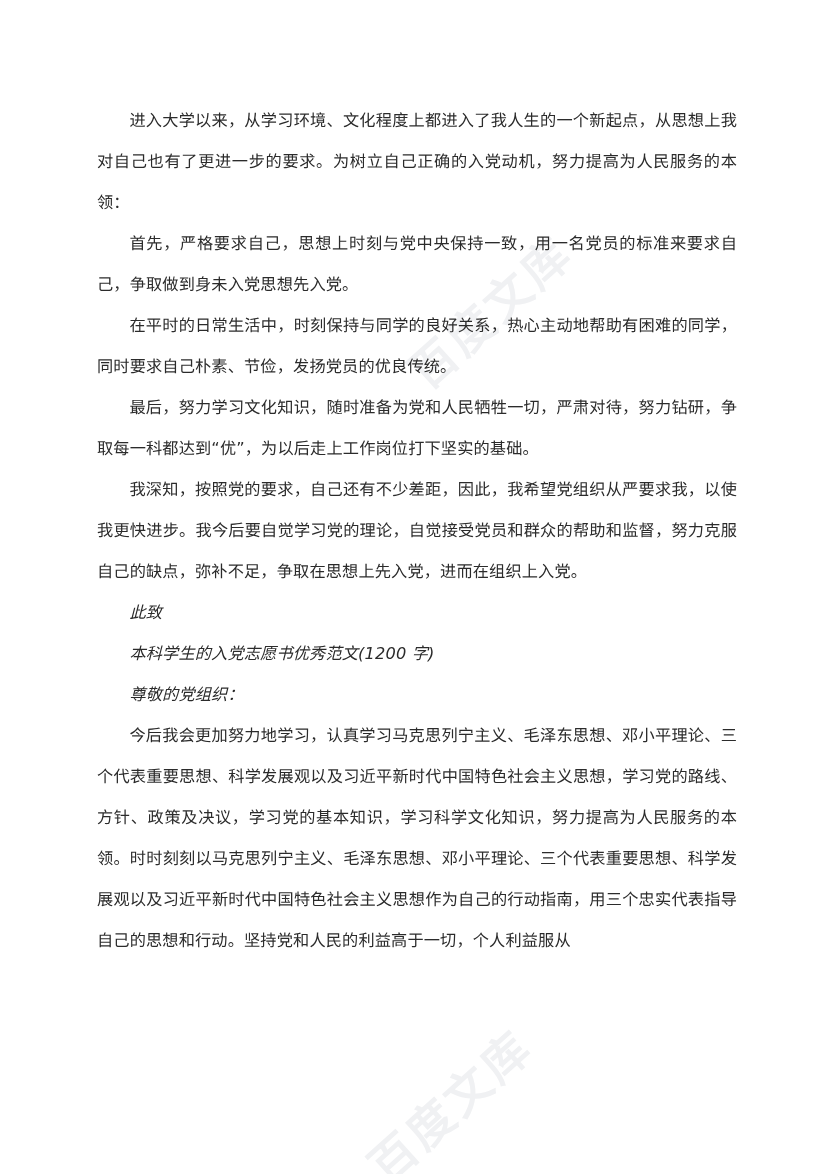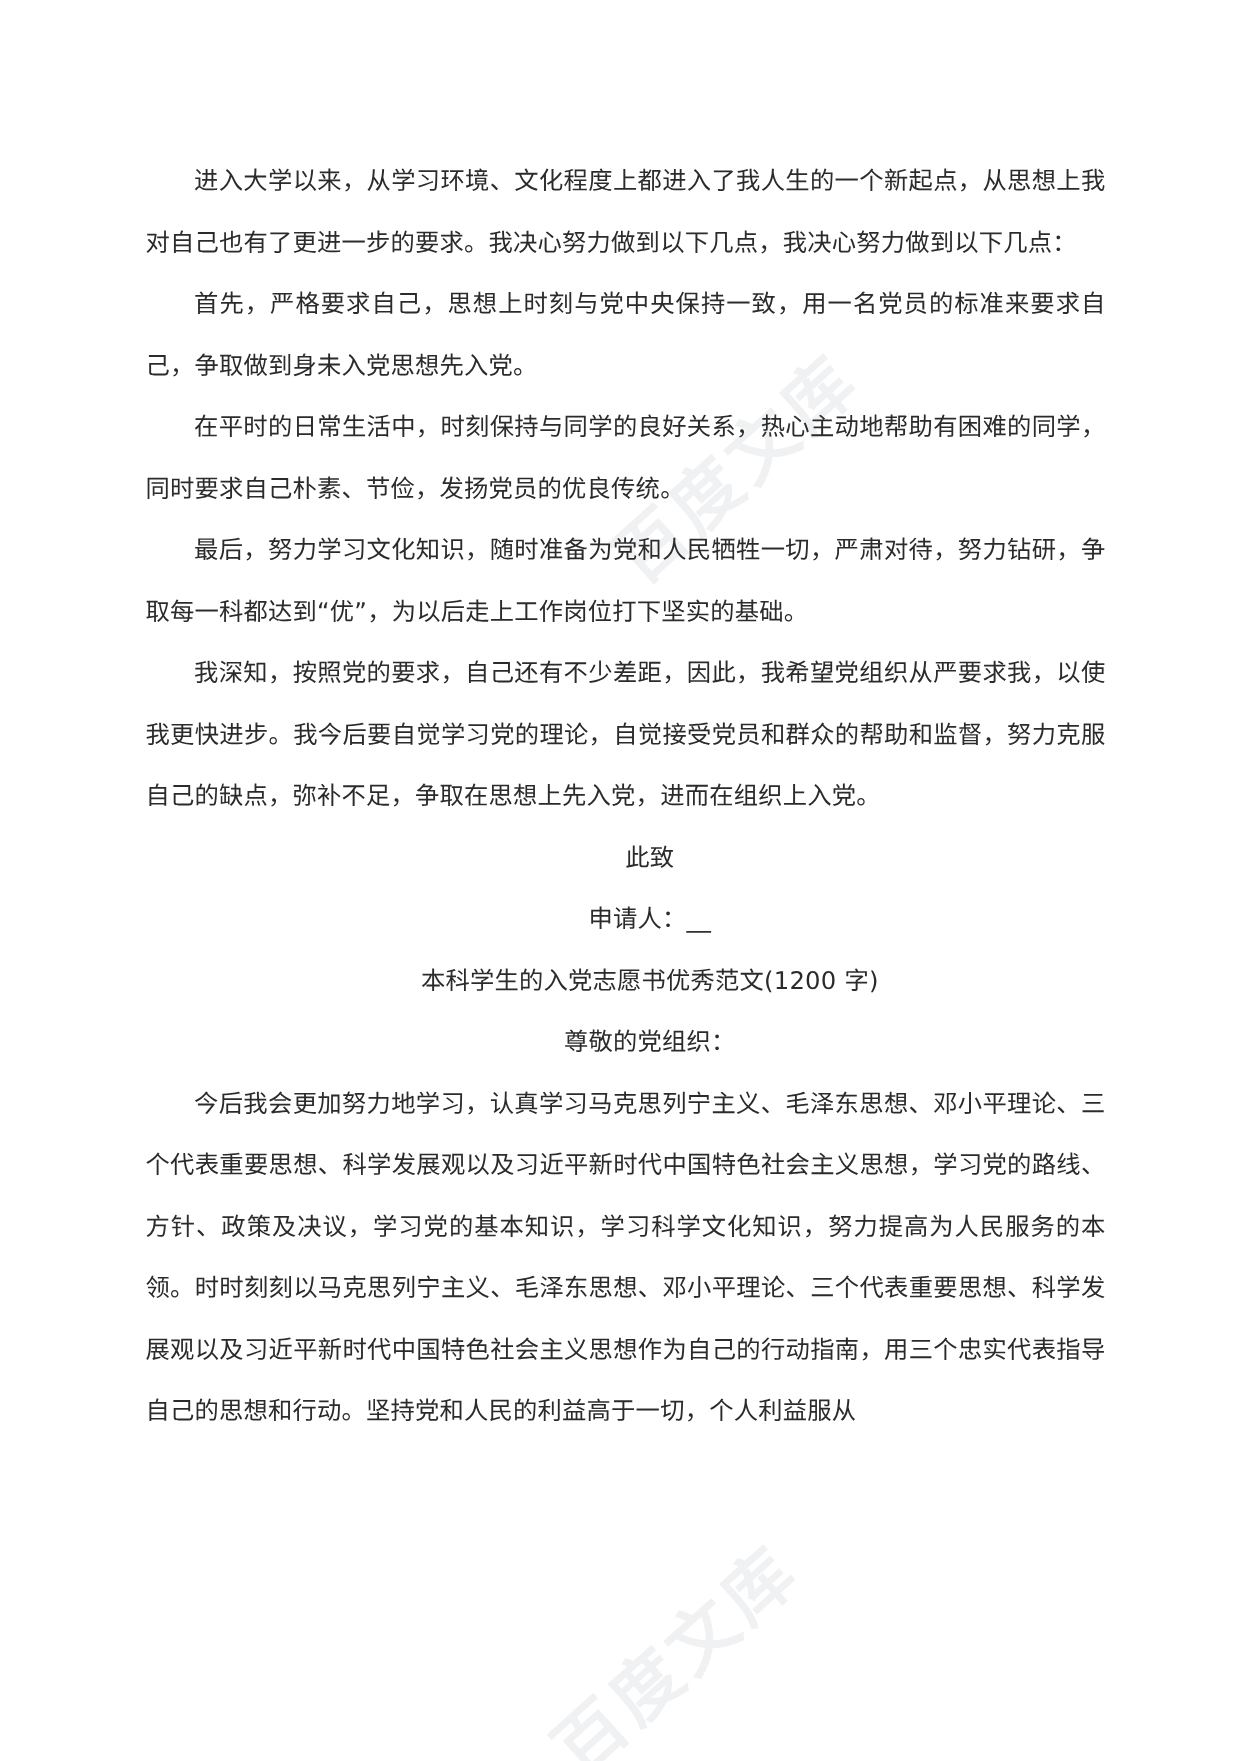--- a/index.html
+++ b/index.html
@@ -66,39 +66,39 @@
     text-align: justify;
     text-justify: inter-ideograph;
     letter-spacing: 0.15px;
     font-family: "DejaVu Sans", "Liberation Sans", sans-serif;
   }
   .para.indent {
     text-indent: 2em;
   }
   .para.line {
     text-indent: 2em;
-    text-align: center;
+    text-align: left;
+    font-style: italic;
   }
 </style>
 </head>
 <body>
 
 <div class="page">
 
   <div class="watermark-layer">
     <div class="watermark wm-1">百度文库</div>
     <div class="watermark wm-2">百度文库</div>
   </div>
 
   <div class="doc-body">
-    <p class="para indent">进入大学以来，从学习环境、文化程度上都进入了我人生的一个新起点，从思想上我对自己也有了更进一步的要求。我决心努力做到以下几点，我决心努力做到以下几点：</p>
+    <p class="para indent">进入大学以来，从学习环境、文化程度上都进入了我人生的一个新起点，从思想上我对自己也有了更进一步的要求。为树立自己正确的入党动机，努力提高为人民服务的本领：</p>
     <p class="para indent">首先，严格要求自己，思想上时刻与党中央保持一致，用一名党员的标准来要求自己，争取做到身未入党思想先入党。</p>
     <p class="para indent">在平时的日常生活中，时刻保持与同学的良好关系，热心主动地帮助有困难的同学，同时要求自己朴素、节俭，发扬党员的优良传统。</p>
     <p class="para indent">最后，努力学习文化知识，随时准备为党和人民牺牲一切，严肃对待，努力钻研，争取每一科都达到“优”，为以后走上工作岗位打下坚实的基础。</p>
     <p class="para indent">我深知，按照党的要求，自己还有不少差距，因此，我希望党组织从严要求我，以使我更快进步。我今后要自觉学习党的理论，自觉接受党员和群众的帮助和监督，努力克服自己的缺点，弥补不足，争取在思想上先入党，进而在组织上入党。</p>
     <p class="para line">此致</p>
-    <p class="para line">申请人：__</p>
     <p class="para line">本科学生的入党志愿书优秀范文(1200 字)</p>
     <p class="para line">尊敬的党组织：</p>
     <p class="para indent">今后我会更加努力地学习，认真学习马克思列宁主义、毛泽东思想、邓小平理论、三个代表重要思想、科学发展观以及习近平新时代中国特色社会主义思想，学习党的路线、方针、政策及决议，学习党的基本知识，学习科学文化知识，努力提高为人民服务的本领。时时刻刻以马克思列宁主义、毛泽东思想、邓小平理论、三个代表重要思想、科学发展观以及习近平新时代中国特色社会主义思想作为自己的行动指南，用三个忠实代表指导自己的思想和行动。坚持党和人民的利益高于一切，个人利益服从</p>
   </div>
 
 </div>
 
 </body></html>

